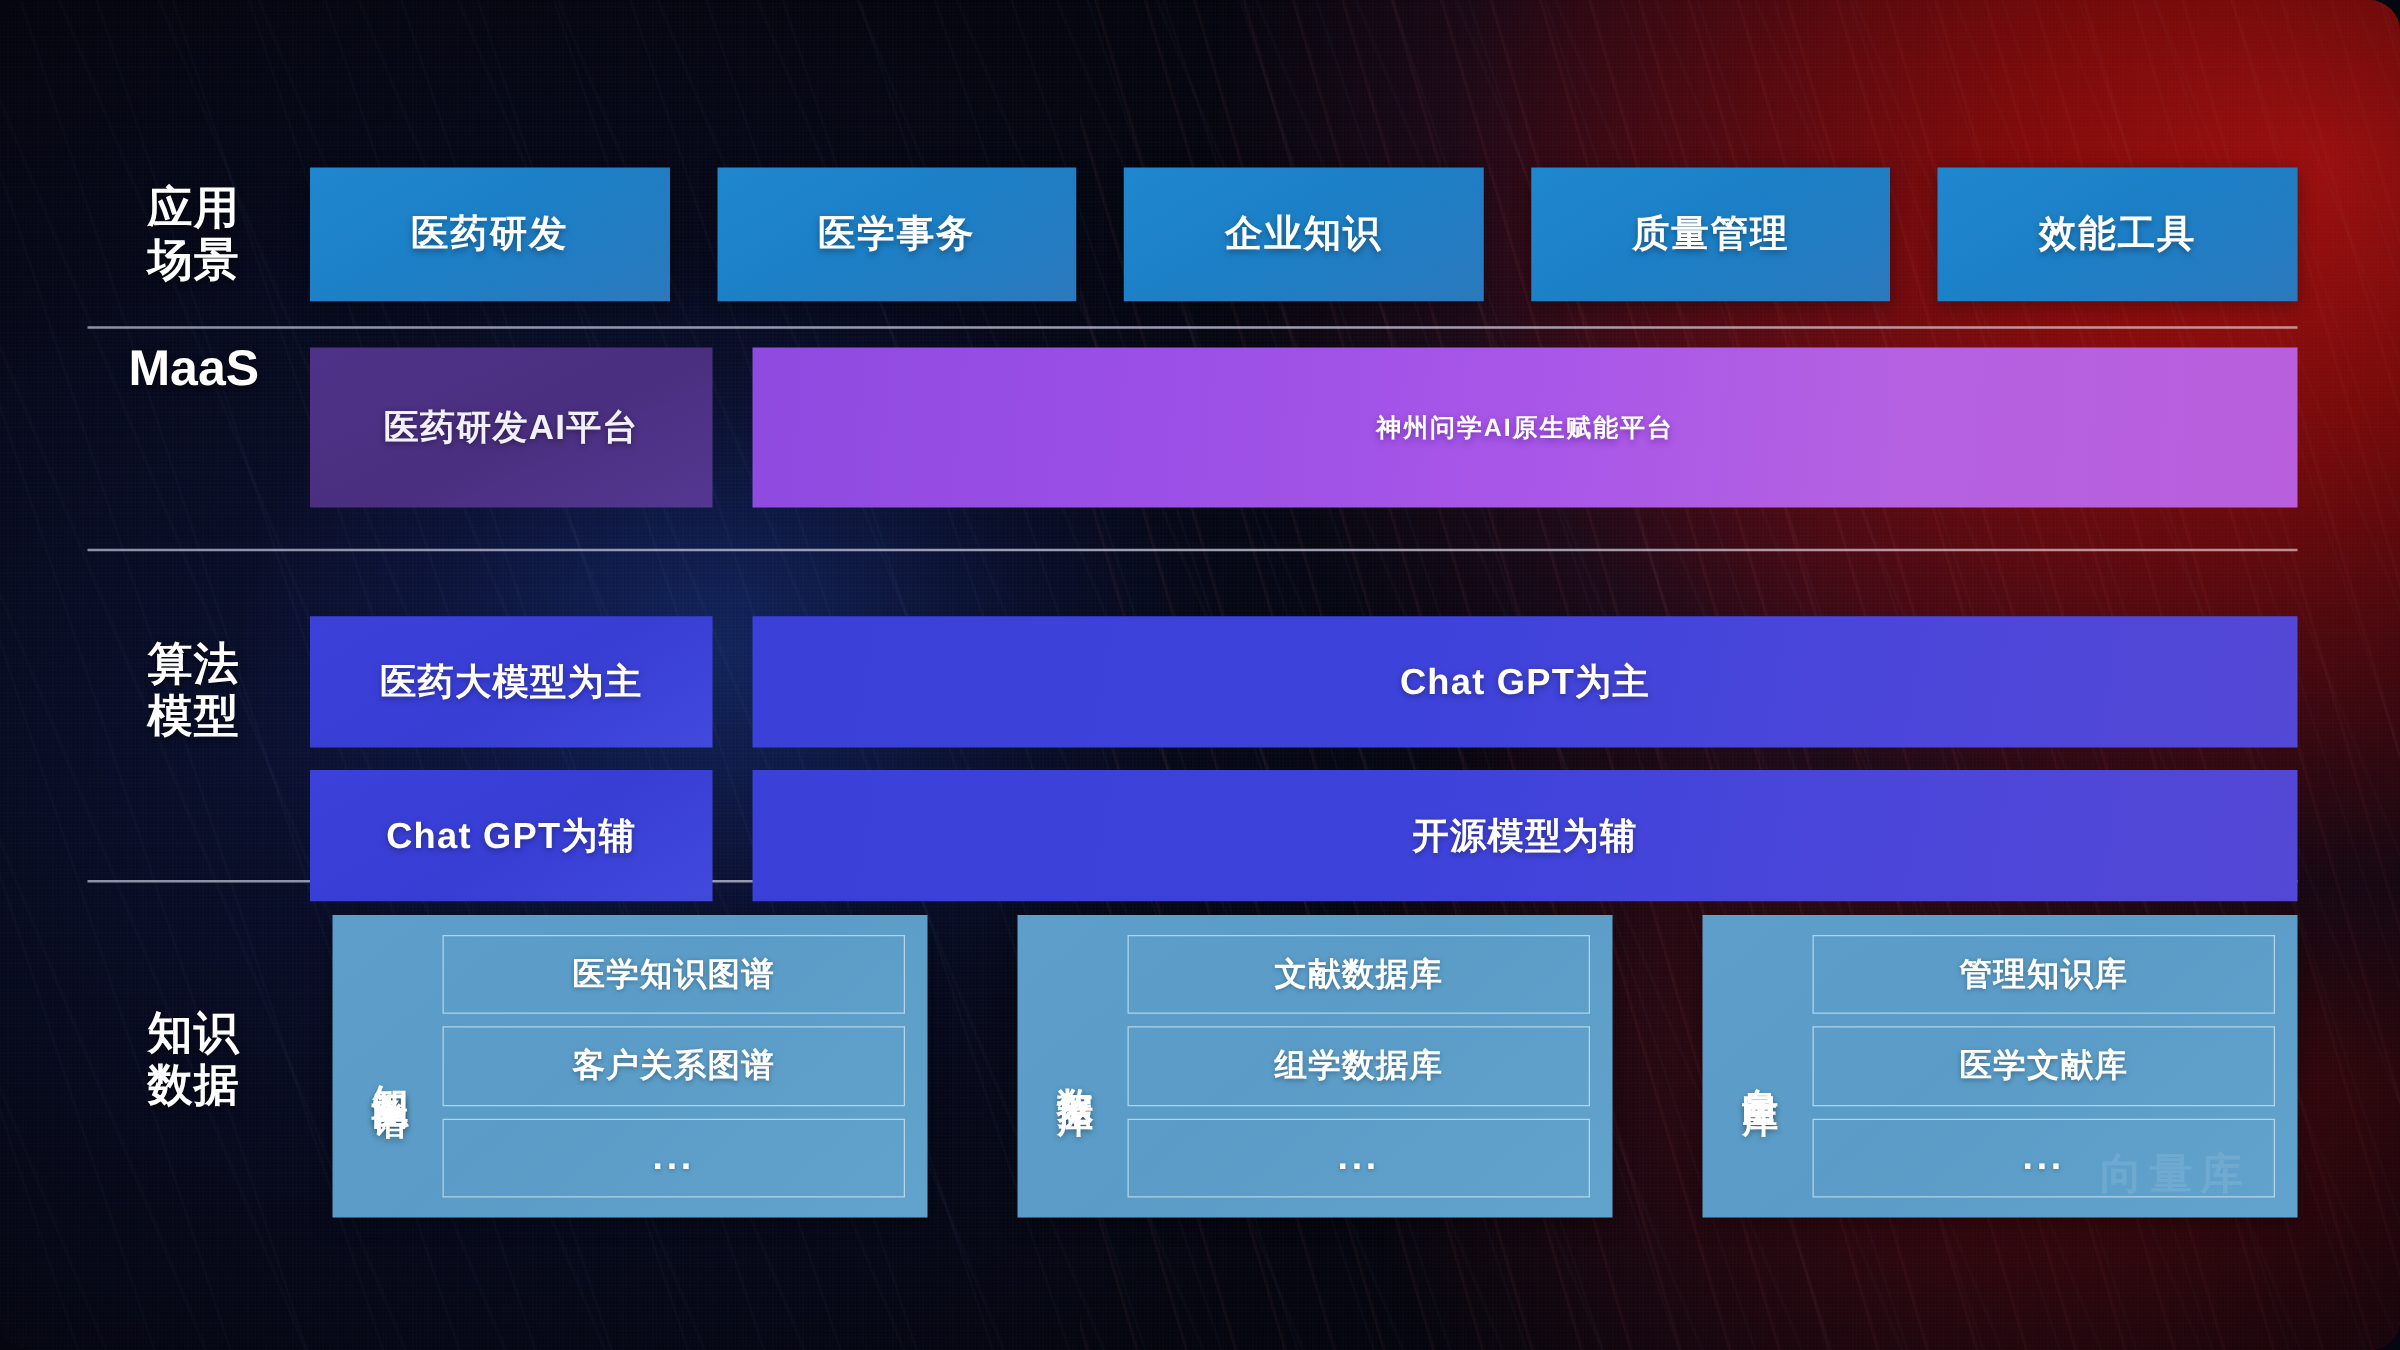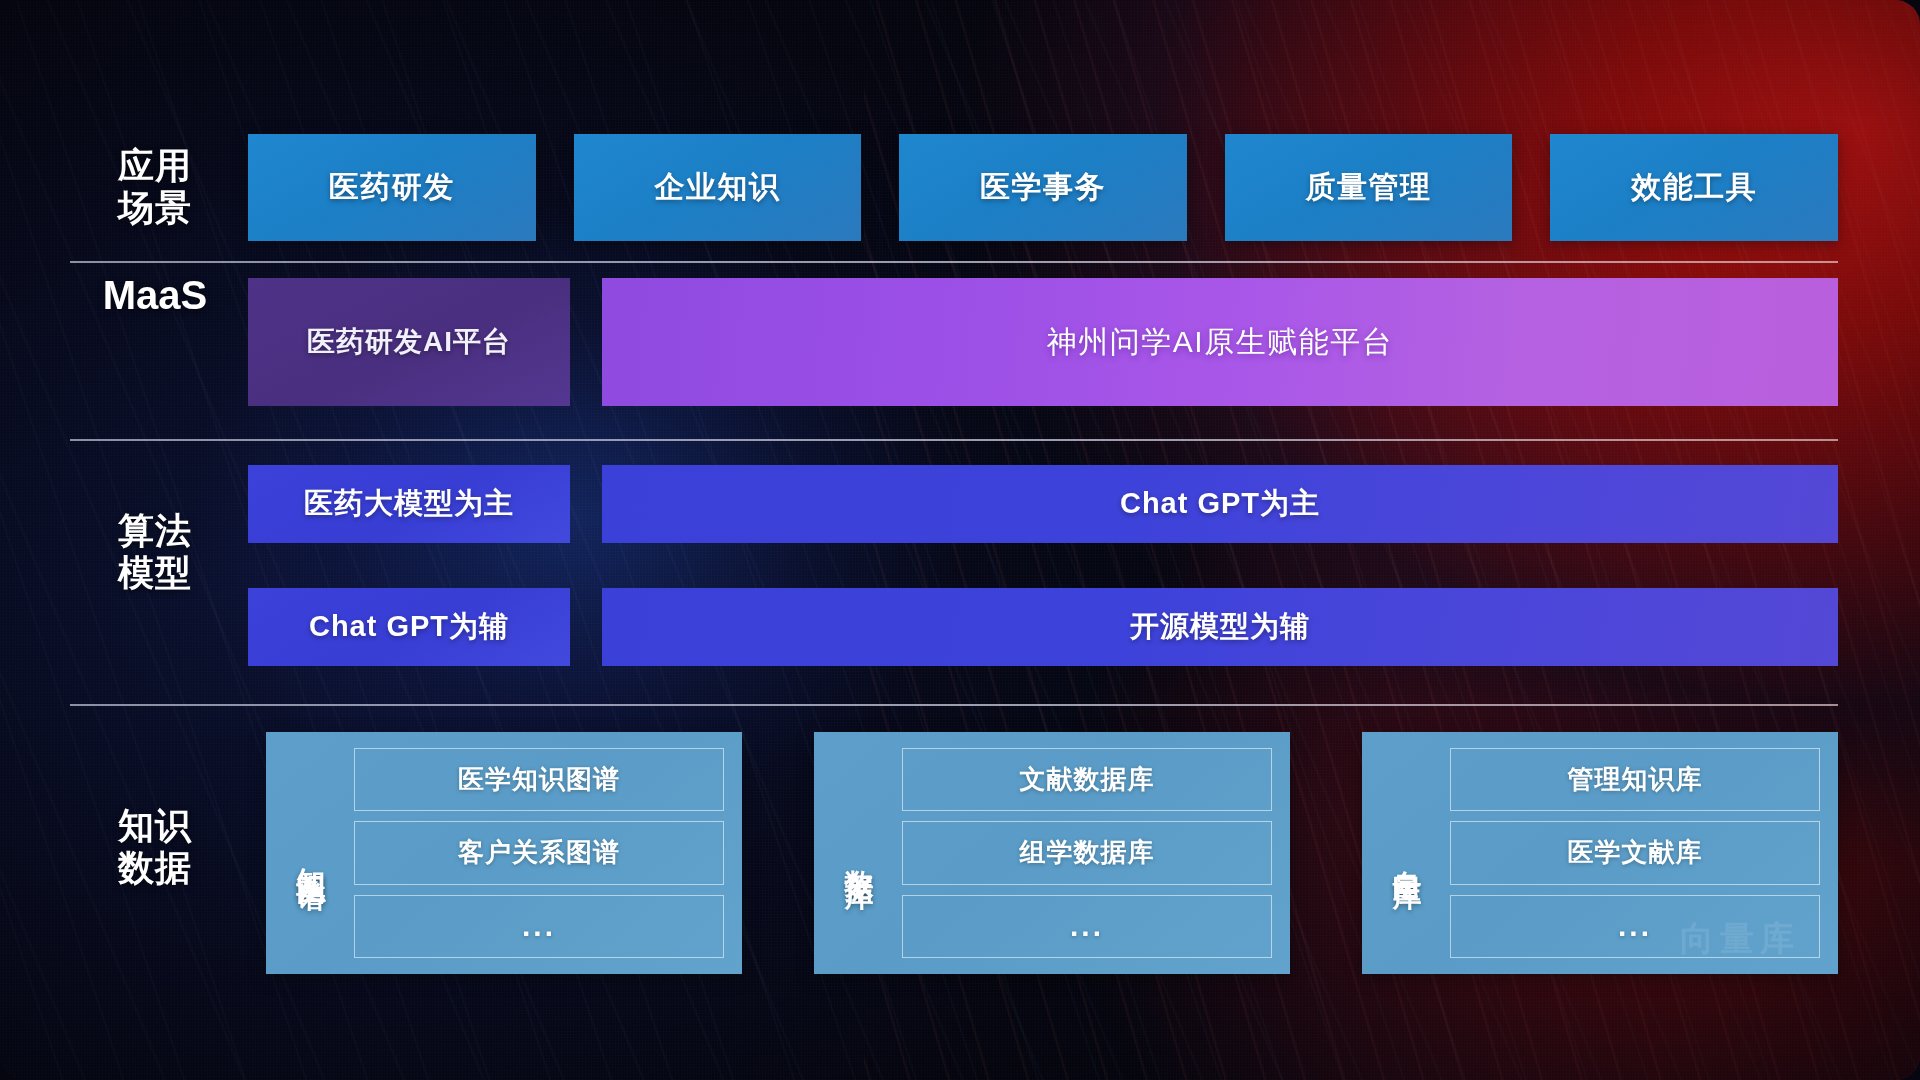--- a/index.html
+++ b/index.html
@@ -146,35 +146,35 @@
     background: linear-gradient(155deg, #4d3287 0%, #4a2f80 55%, #543791 100%);
     display: flex; align-items: center; justify-content: center;
     color: #f2f0fb; font-size: 28px; font-weight: bold;
     letter-spacing: 1px;
     text-shadow: 0 2px 5px rgba(0,0,0,0.4);
   }
   .maas-right {
     flex: 1;
     background: linear-gradient(95deg, #8f4ae0 0%, #9b4fe6 26%, #a957e8 52%, #b561e2 74%, #b95fdd 100%);
     display: flex; align-items: center; justify-content: center;
-    color: #ffffff; font-size: 30px; font-weight: normal;
+    color: #ffffff; font-size: 20px; font-weight: bold;
     letter-spacing: 1.5px;
     text-shadow: 0 2px 6px rgba(60,10,110,0.45);
   }
 
   
   #row3-label { top: 510px; }
   #row3-grid {
     position: absolute;
     left: 248px; top: 465px;
     width: 1590px; height: 224px;
   }
   .algo-row {
-    position: absolute; left: 0; width: 100%; height: 78px;
-    display: flex; gap: 32px;
+    position: absolute; left: 0; width: 100%; height: 105px;
+    display: flex; gap: 32px; margin-top: 28px;
   }
   #algo-row-a { top: 0; }
   #algo-row-b { top: 123px; }
   .algo-left {
     width: 322px;
     background: linear-gradient(150deg, #3b41d9 0%, #383ed4 55%, #4249dd 100%);
     display: flex; align-items: center; justify-content: center;
     color: #ffffff; font-size: 29px; font-weight: bold; letter-spacing: 1px;
     text-shadow: 0 2px 5px rgba(0,0,0,0.35);
   }
@@ -266,22 +266,22 @@
 
     <div class="divider" id="div1"></div>
     <div class="divider" id="div2"></div>
     <div class="divider" id="div3"></div>
 
     <div class="row-label" id="row1-label">应用
 场景</div>
 
     <div id="row1-boxes">
       <div class="scene-box">医药研发</div>
+      <div class="scene-box">医学事务</div>
       <div class="scene-box">企业知识</div>
-      <div class="scene-box">医学事务</div>
       <div class="scene-box">质量管理</div>
       <div class="scene-box">效能工具</div>
     </div>
 
     <div class="row-label" id="row2-label">MaaS</div>
 
     <div id="row2-boxes">
       <div class="maas-left">医药研发AI平台</div>
       <div class="maas-right">神州问学AI原生赋能平台</div>
     </div>

